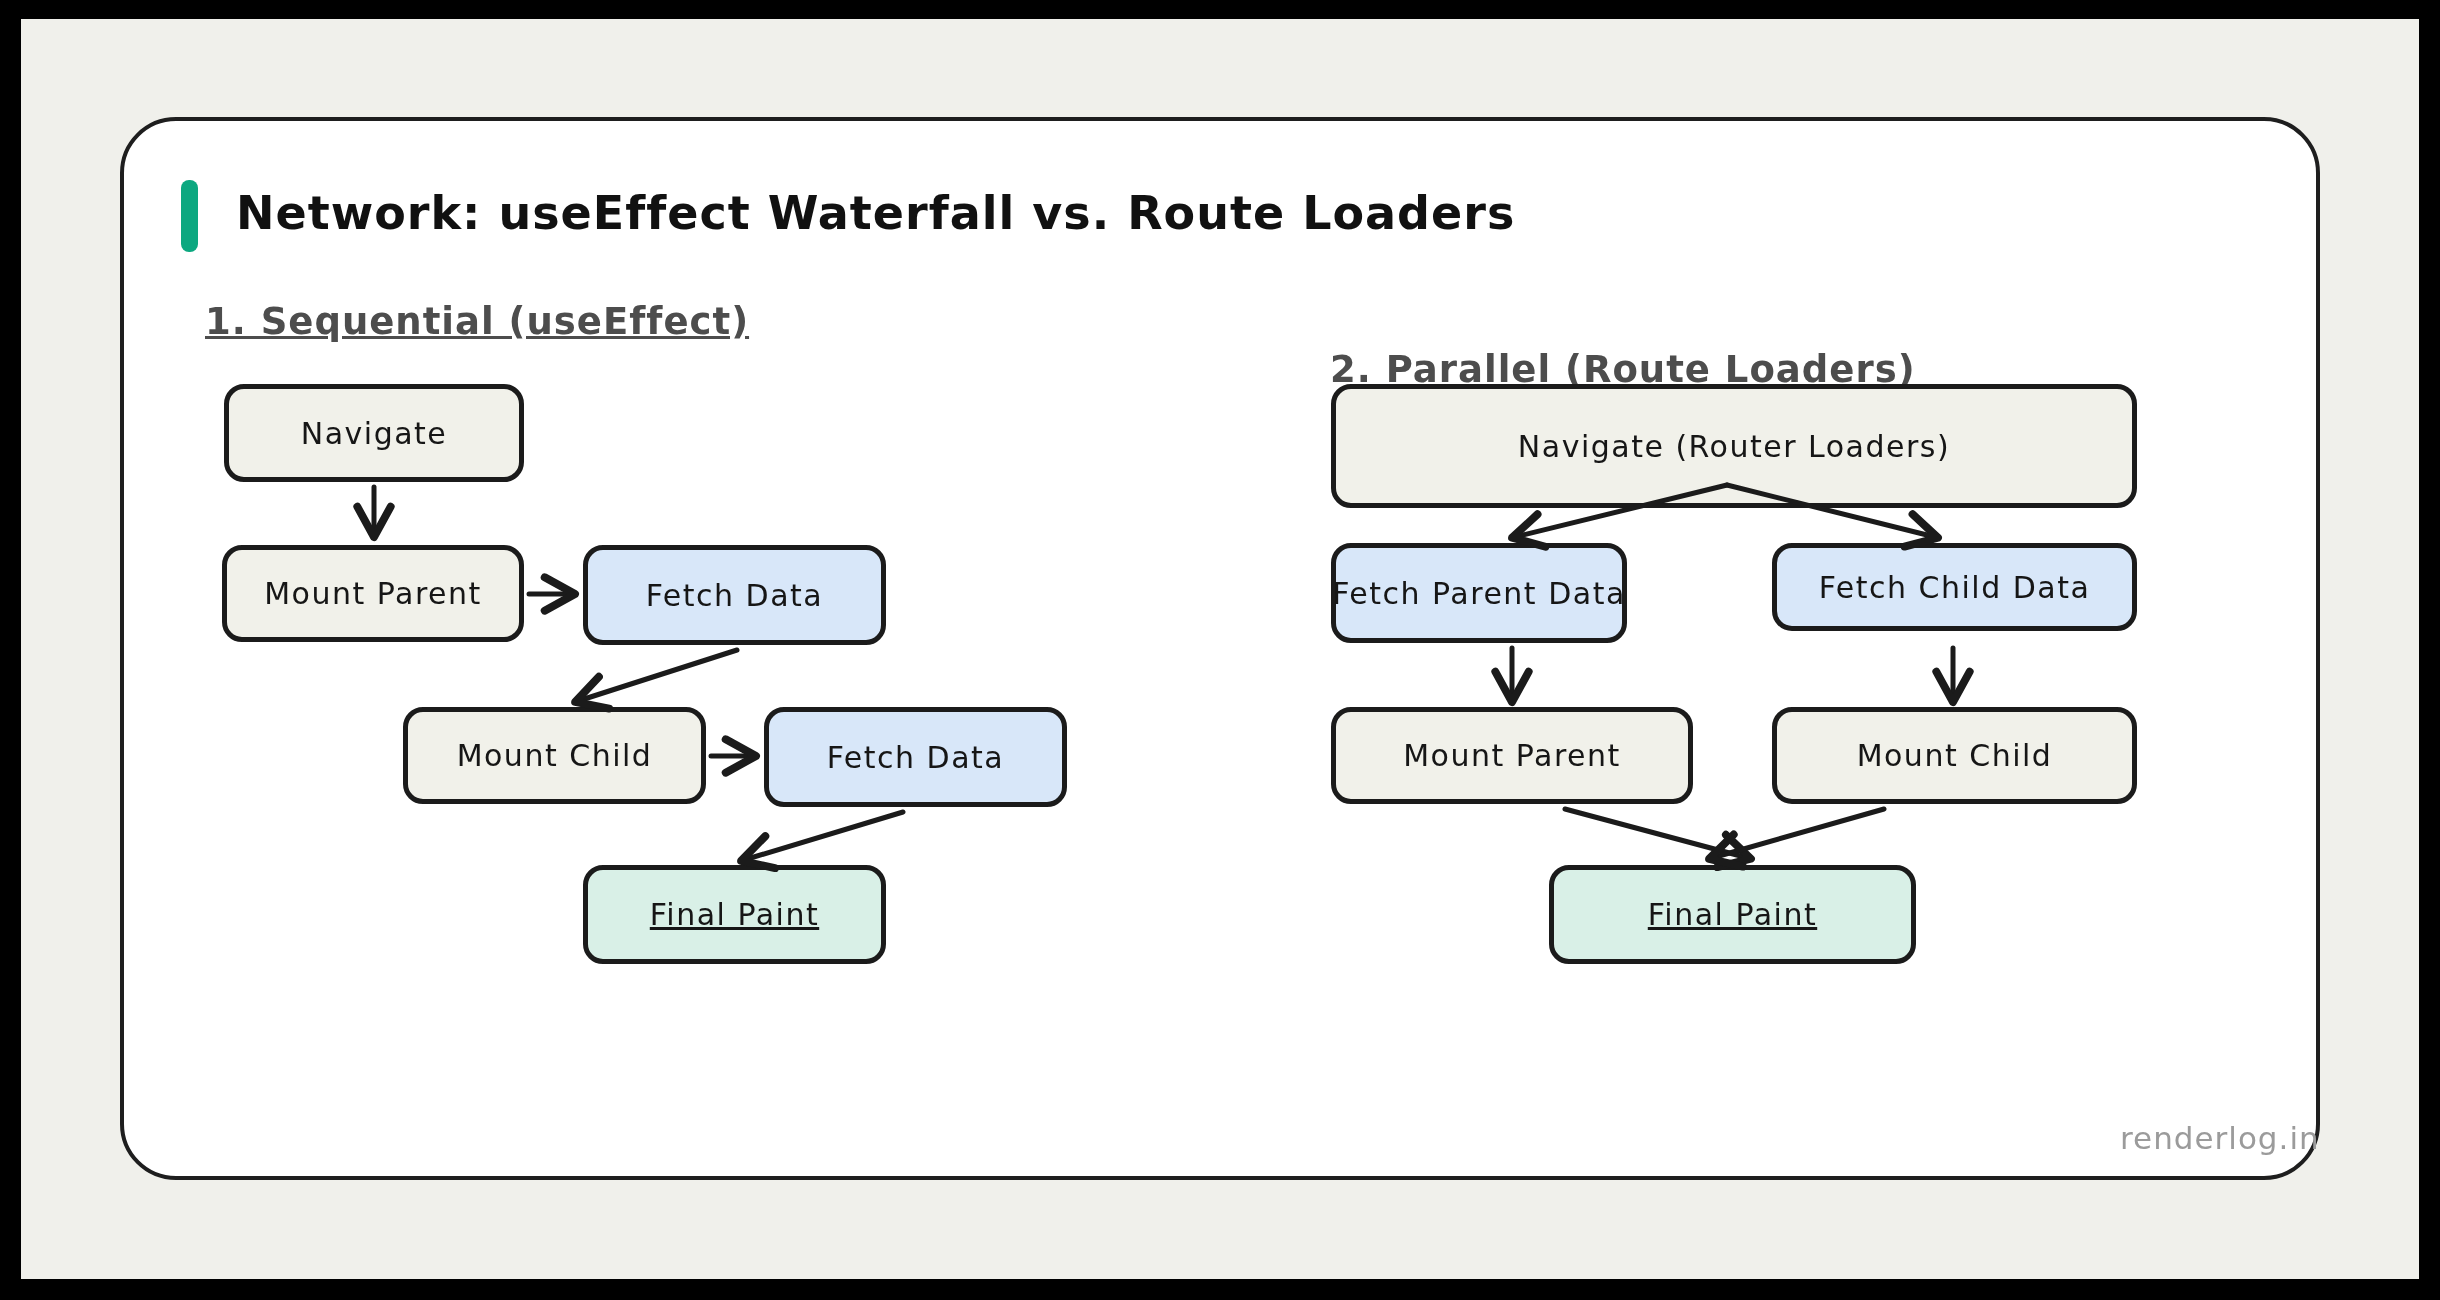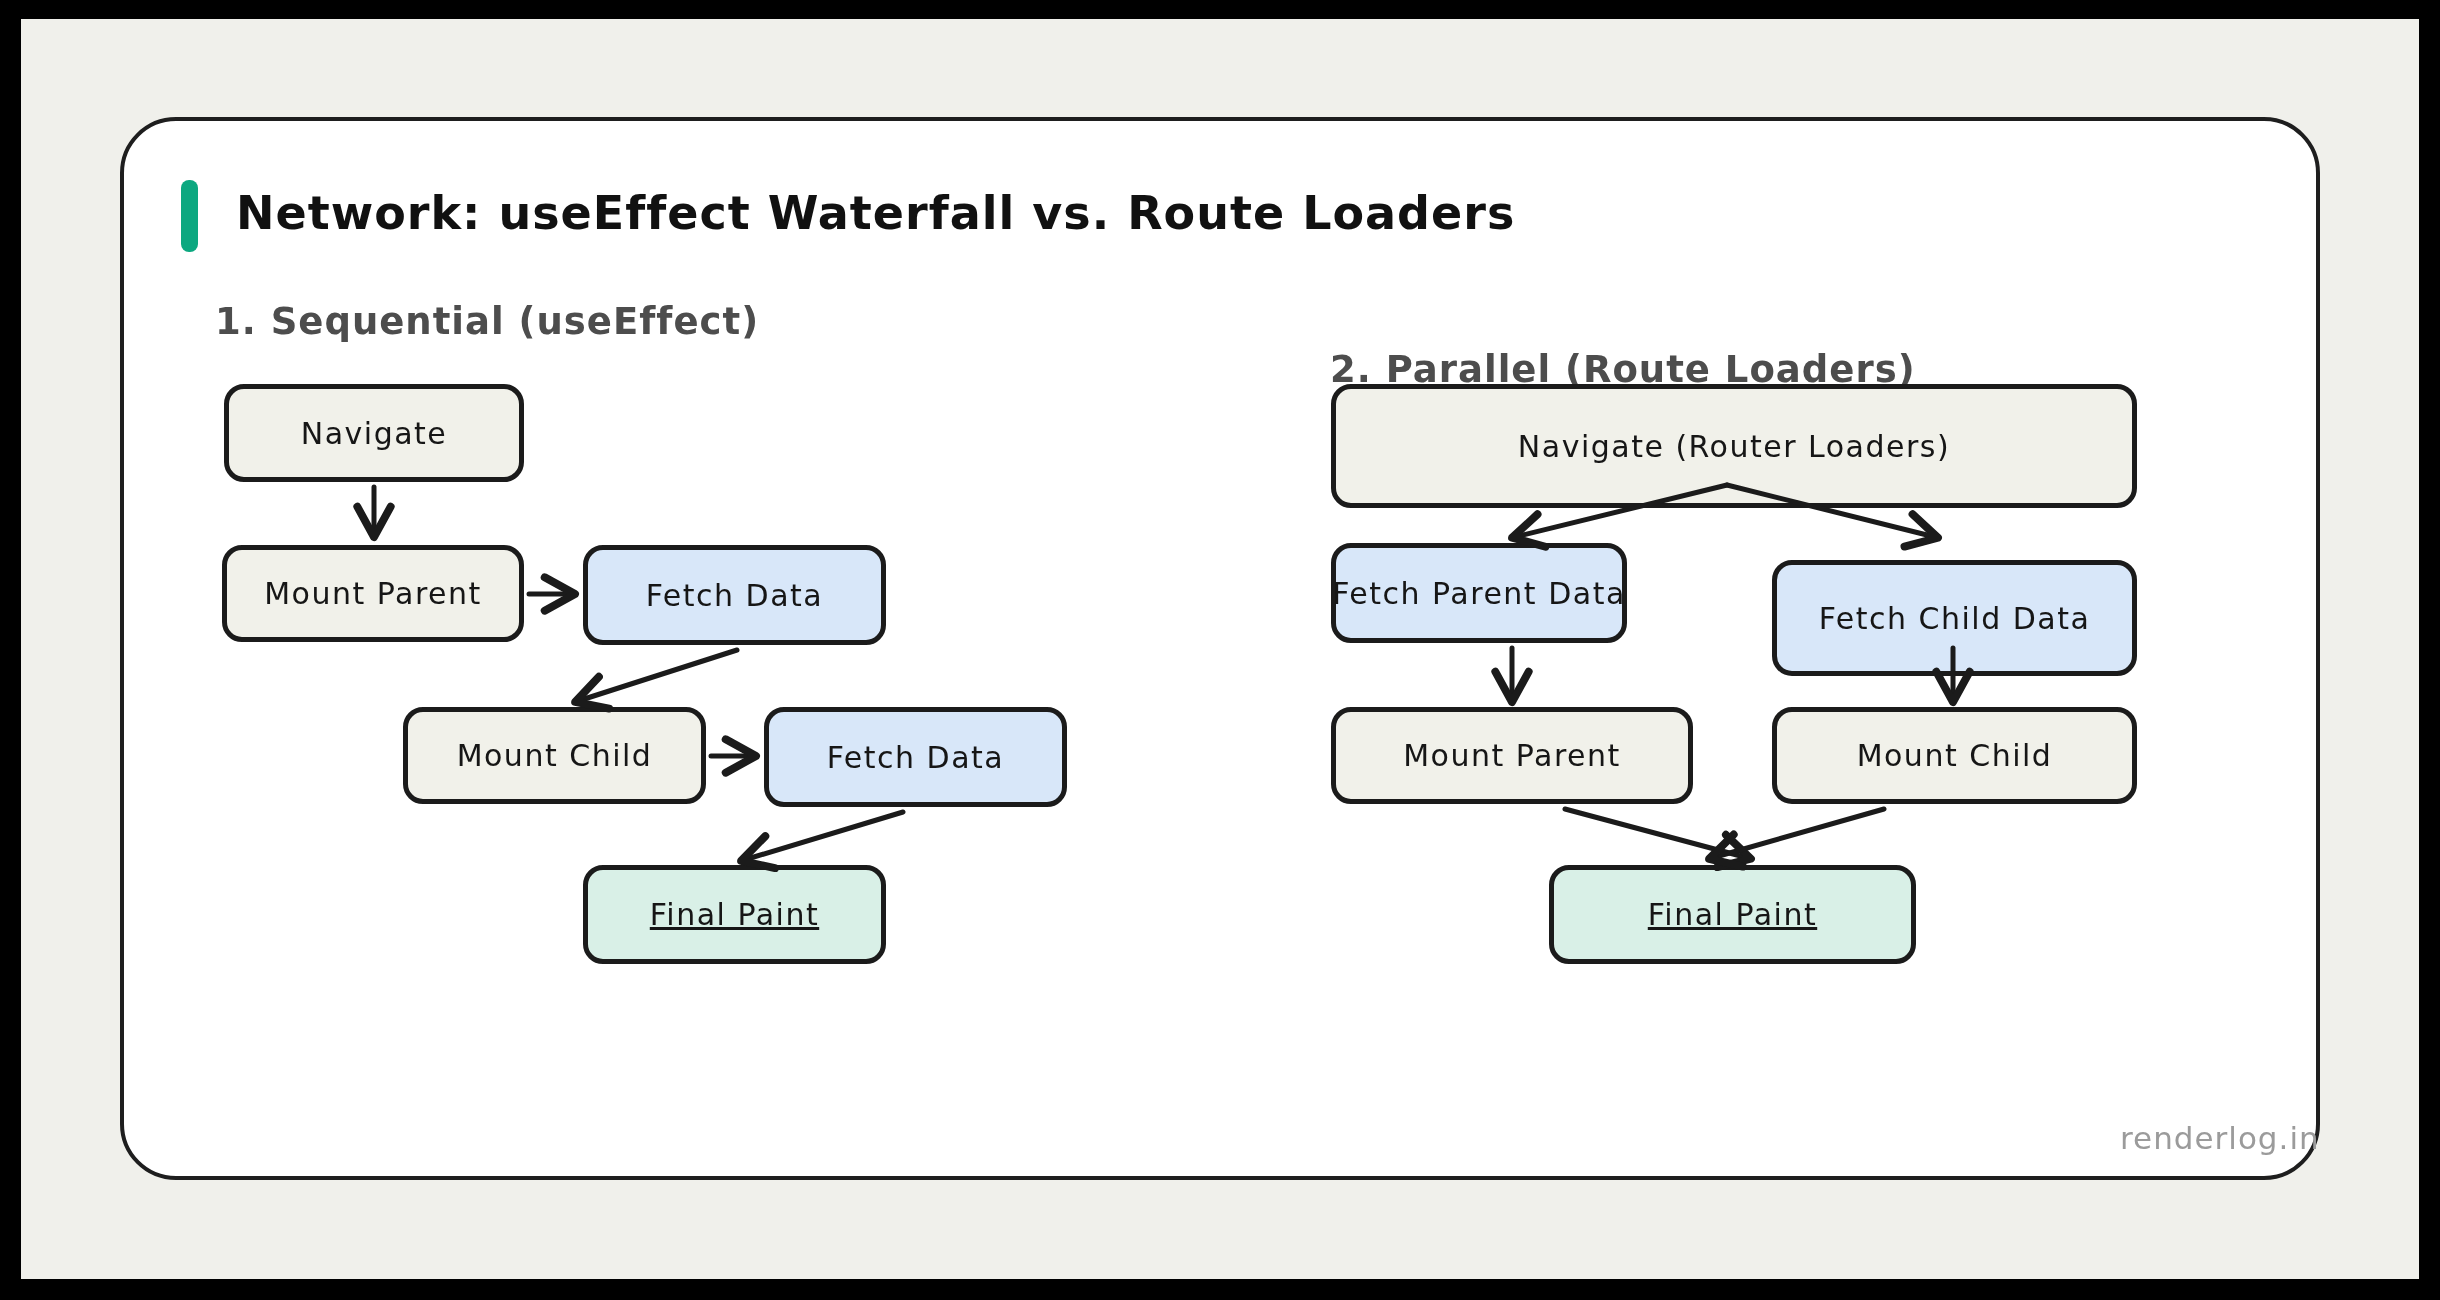--- a/index.html
+++ b/index.html
@@ -41,21 +41,21 @@
     white-space:nowrap;
   }
   .section-heading{
     position:absolute;
     font-size:37px;
     font-weight:600;
     letter-spacing:1px;
     color:#4d4d4d;
     white-space:nowrap;
   }
-  #heading-left{left:215px;top:300px;}
+  #heading-left{left:205px;top:300px;text-decoration:underline;}
   #heading-right{left:1330px;top:300px;margin-top:48px;}
   .node{
     position:absolute;
     box-sizing:border-box;
     border:5px solid #1b1b1b;
     border-radius:20px;
     display:flex;
     align-items:center;
     justify-content:center;
     font-size:30px;
@@ -104,21 +104,21 @@
 <div class="node gray" style="left:403px;top:707px;width:303px;height:97px;">Mount Child</div>
 
 <div class="node blue" style="left:764px;top:707px;width:303px;height:100px;">Fetch Data</div>
 
 <div class="node mint" style="left:583px;top:865px;width:303px;height:99px;">Final Paint</div>
 
 <div class="node gray" style="left:1331px;top:384px;width:806px;height:124px;">Navigate (Router Loaders)</div>
 
 <div class="node blue" style="left:1331px;top:543px;width:296px;height:100px;">Fetch Parent Data</div>
 
-<div class="node blue" style="left:1772px;top:560px;width:365px;height:116px;">Fetch Child Data</div>
+<div class="node blue" style="left:1772px;top:543px;width:365px;height:88px;">Fetch Child Data</div>
 
 <div class="node gray" style="left:1331px;top:707px;width:362px;height:97px;">Mount Parent</div>
 
 <div class="node gray" style="left:1772px;top:707px;width:365px;height:97px;">Mount Child</div>
 
 <div class="node mint" style="left:1549px;top:865px;width:367px;height:99px;">Final Paint</div>
 
 <svg class="arrows" viewBox="0 0 2440 1300">
   <defs>
     <marker id="arrow" viewBox="0 0 14 14" refX="11" refY="7" markerWidth="8.5" markerHeight="8.5" orient="auto-start-reverse">

